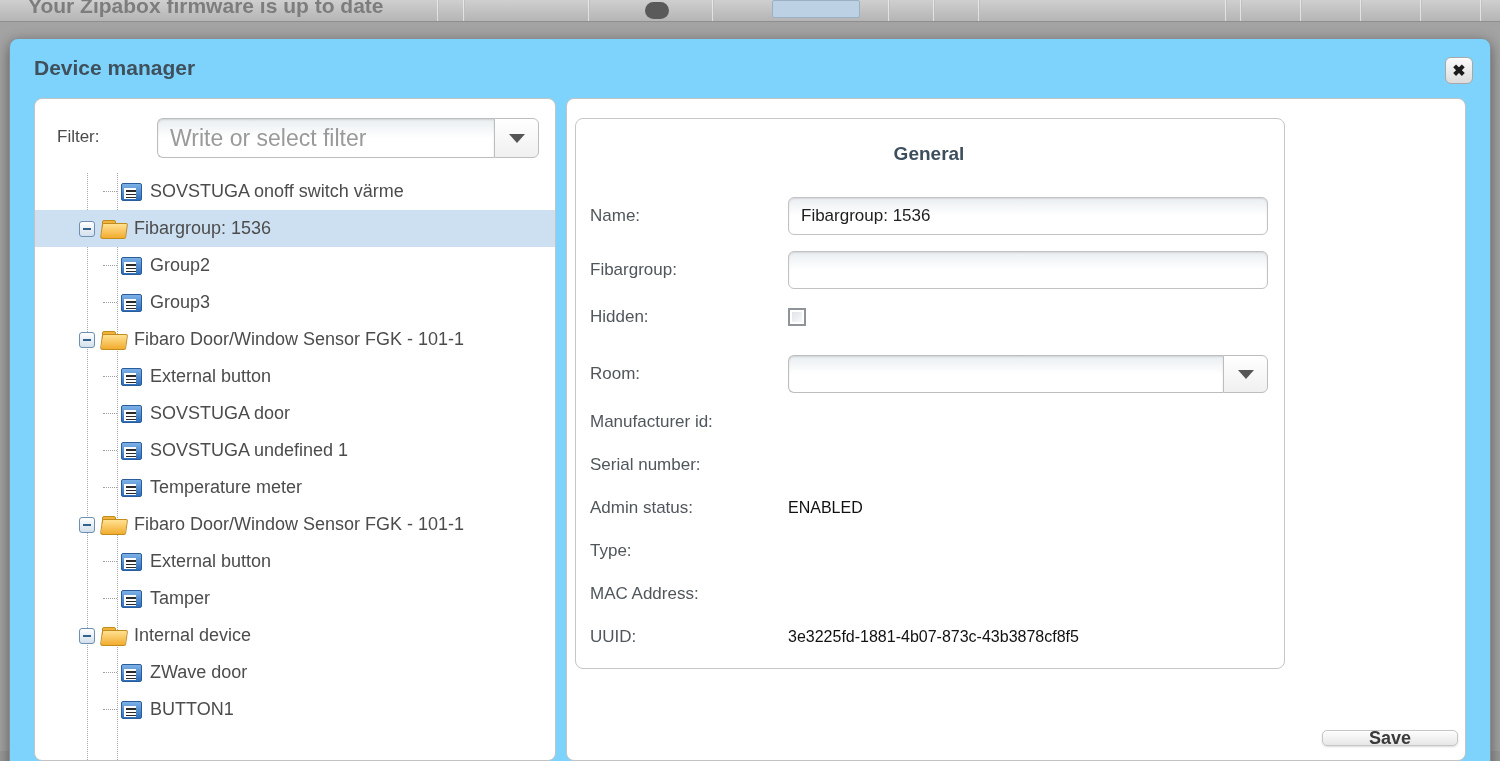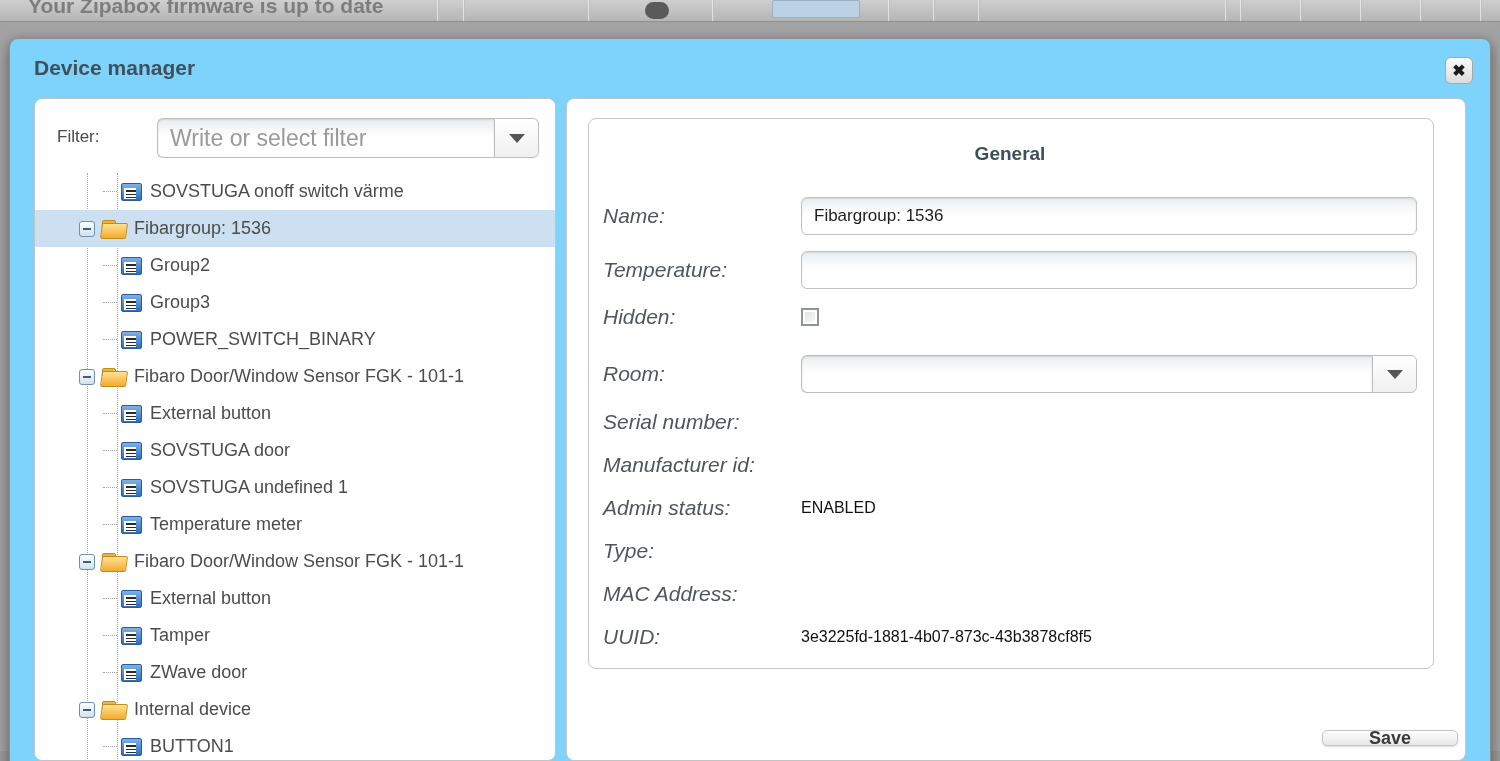--- a/index.html
+++ b/index.html
@@ -114,33 +114,33 @@
     border:1px solid #295c9b; border-radius:2px;
   }
   .leaf-icon::before { content:''; position:absolute; left:2px; top:4px; width:12px; height:11px; background:#fdfdfd; }
   .leaf-icon::after {
     content:''; position:absolute; left:4px; top:6px; width:10px; height:8px;
     background:repeating-linear-gradient(to bottom,#2a2a2a 0,#2a2a2a 1.6px,transparent 1.6px,transparent 3.6px);
   }
 
   
   .fieldset {
-    position:absolute; left:21px; top:19px; width:846px; height:551px;
+    position:absolute; left:8px; top:19px; width:710px; height:551px;
     border:1px solid #c6c6c6; border-radius:8px;
     padding:24px 16px 0 14px;
   }
   .general-heading {
     text-align:center; font-size:19px; font-weight:bold; color:#3d4e5c;
     height:22px; margin-bottom:32px;
   }
   .form-row { display:flex; align-items:center; }
   .form-row.input-row { height:38px; margin-bottom:16px; }
   .form-row.check-row { height:24px; margin-bottom:26px; margin-top:10px; }
   .form-row.static-row { height:26px; margin-bottom:17px; }
-  .form-label { width:198px; flex:none; font-size:21px; color:#50575c;font-style:italic; }
+  .form-label { width:198px; flex:none; font-size:17px; color:#50575c; }
   .form-control { flex:1; display:flex; height:100%; align-items:center; }
   .text-input {
     width:100%; height:38px;
     border:1px solid #c2c2c2; border-radius:6px;
     background:linear-gradient(#eaeef1,#ffffff 50%);
     box-shadow:inset 0 1px 2px rgba(0,0,0,.1);
     font-family:"Liberation Sans", sans-serif;
     font-size:17px; color:#1e1e1e; padding:0 12px; outline:none;
   }
   .checkbox {
@@ -216,25 +216,20 @@
         <div class="tree-row leaf">
           <span class="connector"></span>
           <span class="leaf-icon"></span>
           <span class="tree-label">Group2</span>
         </div>
         <div class="tree-row leaf">
           <span class="connector"></span>
           <span class="leaf-icon"></span>
           <span class="tree-label">Group3</span>
         </div>
-        <div class="tree-row leaf">
-          <span class="connector"></span>
-          <span class="leaf-icon"></span>
-          <span class="tree-label">POWER_SWITCH_BINARY</span>
-        </div>
         <div class="tree-row folder">
           <span class="expand-box"></span>
           <span class="folder-icon"></span>
           <span class="tree-label">Fibaro Door/Window Sensor FGK - 101-1</span>
         </div>
         <div class="tree-row leaf">
           <span class="connector"></span>
           <span class="leaf-icon"></span>
           <span class="tree-label">External button</span>
         </div>
@@ -261,51 +256,51 @@
         <div class="tree-row leaf">
           <span class="connector"></span>
           <span class="leaf-icon"></span>
           <span class="tree-label">External button</span>
         </div>
         <div class="tree-row leaf">
           <span class="connector"></span>
           <span class="leaf-icon"></span>
           <span class="tree-label">Tamper</span>
         </div>
-        <div class="tree-row leaf">
-          <span class="connector"></span>
-          <span class="leaf-icon"></span>
-          <span class="tree-label">ZWave door</span>
-        </div>
         <div class="tree-row folder">
           <span class="expand-box"></span>
           <span class="folder-icon"></span>
           <span class="tree-label">Internal device</span>
         </div>
         <div class="tree-row leaf">
           <span class="connector"></span>
           <span class="leaf-icon"></span>
+          <span class="tree-label">ZWave door</span>
+        </div>
+        <div class="tree-row leaf">
+          <span class="connector"></span>
+          <span class="leaf-icon"></span>
           <span class="tree-label">BUTTON1</span>
         </div>
       </div>
   </div>
 
   <div class="panel panel-right">
     <div class="fieldset">
       <div class="general-heading">General</div>
 
       <div class="form-row input-row">
         <span class="form-label">Name:</span>
         <div class="form-control">
           <input class="text-input" type="text" value="Fibargroup: 1536" style="">
         </div>
       </div>
 
       <div class="form-row input-row">
-        <span class="form-label">Temperature:</span>
+        <span class="form-label">Fibargroup:</span>
         <div class="form-control">
           <input class="text-input" type="text" value="" style="">
         </div>
       </div>
 
       <div class="form-row check-row">
         <span class="form-label">Hidden:</span>
         <div class="form-control">
           <div class="checkbox"></div>
         </div>
@@ -317,26 +312,26 @@
           <div class="combo" style="position:relative;width:100%;height:38px;">
             <input type="text" value="" style="">
             <div class="combo-btn">
               <div class="tri-down"></div>
             </div>
           </div>
         </div>
       </div>
 
       <div class="form-row static-row">
+        <span class="form-label">Manufacturer id:</span>
+        <span class="static-value"></span>
+      </div>
+
+      <div class="form-row static-row">
         <span class="form-label">Serial number:</span>
-        <span class="static-value"></span>
-      </div>
-
-      <div class="form-row static-row">
-        <span class="form-label">Manufacturer id:</span>
         <span class="static-value"></span>
       </div>
 
       <div class="form-row static-row">
         <span class="form-label">Admin status:</span>
         <span class="static-value">ENABLED</span>
       </div>
 
       <div class="form-row static-row">
         <span class="form-label">Type:</span>

